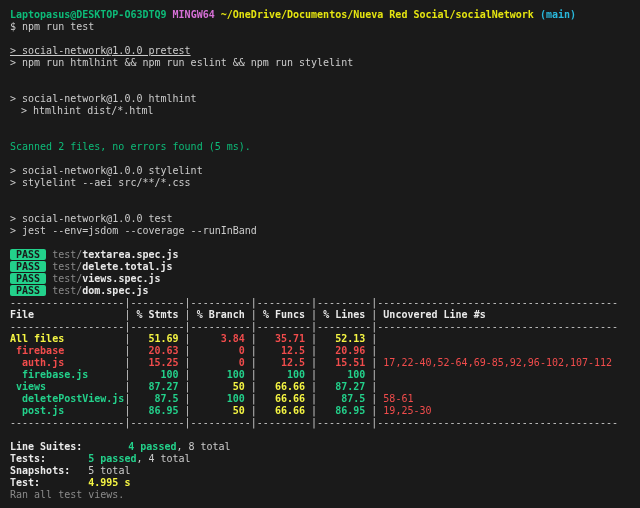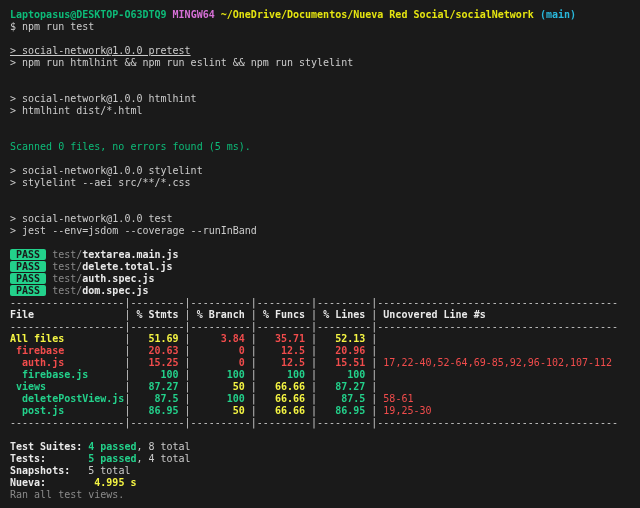--- a/index.html
+++ b/index.html
@@ -35,46 +35,46 @@
 
 <div class="terminal" id="terminal" style="color: rgb(204, 204, 204);">
     <div class="t-line"><span class="bold" style="color: rgb(13, 188, 121);">Laptopasus@DESKTOP-O63DTQ9</span><span style="color: rgb(204, 204, 204);"> </span><span class="bold" style="color: rgb(214, 112, 214);">MINGW64</span><span style="color: rgb(204, 204, 204);"> </span><span class="bold" style="color: rgb(229, 229, 16);">~/OneDrive/Documentos/Nueva Red Social/socialNetwork</span><span style="color: rgb(204, 204, 204);"> </span><span class="bold" style="color: rgb(41, 184, 219);">(main)</span></div>
     <div class="t-line"><span style="color: rgb(204, 204, 204);">$ npm run test</span></div>
     <div class="t-line">&nbsp;</div>
     <div class="t-line"><span style="color: rgb(204, 204, 204); text-decoration: underline;">&gt; social-network@1.0.0 pretest</span></div>
     <div class="t-line"><span style="color: rgb(204, 204, 204);">&gt; npm run htmlhint &amp;&amp; npm run eslint &amp;&amp; npm run stylelint</span></div>
     <div class="t-line">&nbsp;</div>
     <div class="t-line">&nbsp;</div>
     <div class="t-line"><span style="color: rgb(204, 204, 204);">&gt; social-network@1.0.0 htmlhint</span></div>
-    <div class="t-line"><span style="color: rgb(204, 204, 204);">&gt; htmlhint dist/*.html</span></div>
+    <div class="t-line"><span style="color: rgb(204, 204, 204); margin-left: 11px;">&gt; htmlhint dist/*.html</span></div>
     <div class="t-line">&nbsp;</div>
     <div class="t-line">&nbsp;</div>
-    <div class="t-line"><span style="color: rgb(13, 188, 121);">Scanned 0 files, no errors found (5 ms).</span></div>
+    <div class="t-line"><span style="color: rgb(13, 188, 121);">Scanned 2 files, no errors found (5 ms).</span></div>
     <div class="t-line">&nbsp;</div>
     <div class="t-line"><span style="color: rgb(204, 204, 204);">&gt; social-network@1.0.0 stylelint</span></div>
     <div class="t-line"><span style="color: rgb(204, 204, 204);">&gt; stylelint --aei src/**/*.css</span></div>
     <div class="t-line">&nbsp;</div>
     <div class="t-line">&nbsp;</div>
     <div class="t-line"><span style="color: rgb(204, 204, 204);">&gt; social-network@1.0.0 test</span></div>
     <div class="t-line"><span style="color: rgb(204, 204, 204);">&gt; jest --env=jsdom --coverage --runInBand</span></div>
     <div class="t-line">&nbsp;</div>
-    <div class="t-line"><span class="bold badge" style="color: rgb(26, 26, 26); background: rgb(35, 209, 139);"> PASS </span><span style="color: rgb(204, 204, 204);"> </span><span style="color: rgb(138, 138, 138);">test/</span><span class="bold" style="color: rgb(233, 233, 233);">textarea.main.js</span></div>
+    <div class="t-line"><span class="bold badge" style="color: rgb(26, 26, 26); background: rgb(35, 209, 139);"> PASS </span><span style="color: rgb(204, 204, 204);"> </span><span style="color: rgb(138, 138, 138);">test/</span><span class="bold" style="color: rgb(233, 233, 233);">textarea.spec.js</span></div>
     <div class="t-line"><span class="bold badge" style="color: rgb(26, 26, 26); background: rgb(35, 209, 139);"> PASS </span><span style="color: rgb(204, 204, 204);"> </span><span style="color: rgb(138, 138, 138);">test/</span><span class="bold" style="color: rgb(233, 233, 233);">delete.total.js</span></div>
-    <div class="t-line"><span class="bold badge" style="color: rgb(26, 26, 26); background: rgb(35, 209, 139);"> PASS </span><span style="color: rgb(204, 204, 204);"> </span><span style="color: rgb(138, 138, 138);">test/</span><span class="bold" style="color: rgb(233, 233, 233);">auth.spec.js</span></div>
+    <div class="t-line"><span class="bold badge" style="color: rgb(26, 26, 26); background: rgb(35, 209, 139);"> PASS </span><span style="color: rgb(204, 204, 204);"> </span><span style="color: rgb(138, 138, 138);">test/</span><span class="bold" style="color: rgb(233, 233, 233);">views.spec.js</span></div>
     <div class="t-line"><span class="bold badge" style="color: rgb(26, 26, 26); background: rgb(35, 209, 139);"> PASS </span><span style="color: rgb(204, 204, 204);"> </span><span style="color: rgb(138, 138, 138);">test/</span><span class="bold" style="color: rgb(233, 233, 233);">dom.spec.js</span></div>
     <div class="t-line"><span style="color: rgb(204, 204, 204);">-------------------|---------|----------|---------|---------|----------------------------------------</span></div>
     <div class="t-line"><span class="bold" style="color: rgb(233, 233, 233);">File               </span><span style="color: rgb(204, 204, 204);">|</span><span class="bold" style="color: rgb(233, 233, 233);"> % Stmts </span><span style="color: rgb(204, 204, 204);">|</span><span class="bold" style="color: rgb(233, 233, 233);"> % Branch </span><span style="color: rgb(204, 204, 204);">|</span><span class="bold" style="color: rgb(233, 233, 233);"> % Funcs </span><span style="color: rgb(204, 204, 204);">|</span><span class="bold" style="color: rgb(233, 233, 233);"> % Lines </span><span style="color: rgb(204, 204, 204);">|</span><span class="bold" style="color: rgb(233, 233, 233);"> Uncovered Line #s</span></div>
     <div class="t-line"><span style="color: rgb(204, 204, 204);">-------------------|---------|----------|---------|---------|----------------------------------------</span></div>
     <div class="t-line"><span class="bold" style="color: rgb(245, 245, 67);">All files          </span><span style="color: rgb(204, 204, 204);">|</span><span class="bold" style="color: rgb(245, 245, 67);">   51.69 </span><span style="color: rgb(204, 204, 204);">|</span><span class="bold" style="color: rgb(241, 76, 76);">     3.84 </span><span style="color: rgb(204, 204, 204);">|</span><span class="bold" style="color: rgb(241, 76, 76);">   35.71 </span><span style="color: rgb(204, 204, 204);">|</span><span class="bold" style="color: rgb(245, 245, 67);">   52.13 </span><span style="color: rgb(204, 204, 204);">|</span></div>
     <div class="t-line"><span class="bold" style="color: rgb(241, 76, 76);"> firebase          </span><span style="color: rgb(204, 204, 204);">|</span><span class="bold" style="color: rgb(241, 76, 76);">   20.63 </span><span style="color: rgb(204, 204, 204);">|</span><span class="bold" style="color: rgb(241, 76, 76);">        0 </span><span style="color: rgb(204, 204, 204);">|</span><span class="bold" style="color: rgb(241, 76, 76);">    12.5 </span><span style="color: rgb(204, 204, 204);">|</span><span class="bold" style="color: rgb(241, 76, 76);">   20.96 </span><span style="color: rgb(204, 204, 204);">|</span></div>
     <div class="t-line"><span class="bold" style="color: rgb(241, 76, 76);">  auth.js          </span><span style="color: rgb(204, 204, 204);">|</span><span class="bold" style="color: rgb(241, 76, 76);">   15.25 </span><span style="color: rgb(204, 204, 204);">|</span><span class="bold" style="color: rgb(241, 76, 76);">        0 </span><span style="color: rgb(204, 204, 204);">|</span><span class="bold" style="color: rgb(241, 76, 76);">    12.5 </span><span style="color: rgb(204, 204, 204);">|</span><span class="bold" style="color: rgb(241, 76, 76);">   15.51 </span><span style="color: rgb(204, 204, 204);">|</span><span style="color: rgb(241, 76, 76);"> 17,22-40,52-64,69-85,92,96-102,107-112</span></div>
     <div class="t-line"><span class="bold" style="color: rgb(35, 209, 139);">  firebase.js      </span><span style="color: rgb(204, 204, 204);">|</span><span class="bold" style="color: rgb(35, 209, 139);">     100 </span><span style="color: rgb(204, 204, 204);">|</span><span class="bold" style="color: rgb(35, 209, 139);">      100 </span><span style="color: rgb(204, 204, 204);">|</span><span class="bold" style="color: rgb(35, 209, 139);">     100 </span><span style="color: rgb(204, 204, 204);">|</span><span class="bold" style="color: rgb(35, 209, 139);">     100 </span><span style="color: rgb(204, 204, 204);">|</span></div>
     <div class="t-line"><span class="bold" style="color: rgb(35, 209, 139);"> views             </span><span style="color: rgb(204, 204, 204);">|</span><span class="bold" style="color: rgb(35, 209, 139);">   87.27 </span><span style="color: rgb(204, 204, 204);">|</span><span class="bold" style="color: rgb(245, 245, 67);">       50 </span><span style="color: rgb(204, 204, 204);">|</span><span class="bold" style="color: rgb(245, 245, 67);">   66.66 </span><span style="color: rgb(204, 204, 204);">|</span><span class="bold" style="color: rgb(35, 209, 139);">   87.27 </span><span style="color: rgb(204, 204, 204);">|</span></div>
     <div class="t-line"><span class="bold" style="color: rgb(35, 209, 139);">  deletePostView.js</span><span style="color: rgb(204, 204, 204);">|</span><span class="bold" style="color: rgb(35, 209, 139);">    87.5 </span><span style="color: rgb(204, 204, 204);">|</span><span class="bold" style="color: rgb(35, 209, 139);">      100 </span><span style="color: rgb(204, 204, 204);">|</span><span class="bold" style="color: rgb(245, 245, 67);">   66.66 </span><span style="color: rgb(204, 204, 204);">|</span><span class="bold" style="color: rgb(35, 209, 139);">    87.5 </span><span style="color: rgb(204, 204, 204);">|</span><span style="color: rgb(241, 76, 76);"> 58-61</span></div>
     <div class="t-line"><span class="bold" style="color: rgb(35, 209, 139);">  post.js          </span><span style="color: rgb(204, 204, 204);">|</span><span class="bold" style="color: rgb(35, 209, 139);">   86.95 </span><span style="color: rgb(204, 204, 204);">|</span><span class="bold" style="color: rgb(245, 245, 67);">       50 </span><span style="color: rgb(204, 204, 204);">|</span><span class="bold" style="color: rgb(245, 245, 67);">   66.66 </span><span style="color: rgb(204, 204, 204);">|</span><span class="bold" style="color: rgb(35, 209, 139);">   86.95 </span><span style="color: rgb(204, 204, 204);">|</span><span style="color: rgb(241, 76, 76);"> 19,25-30</span></div>
     <div class="t-line"><span style="color: rgb(204, 204, 204);">-------------------|---------|----------|---------|---------|----------------------------------------</span></div>
     <div class="t-line">&nbsp;</div>
-    <div class="t-line"><span class="bold" style="color: rgb(233, 233, 233);">Test Suites: </span><span class="bold" style="color: rgb(35, 209, 139);">4 passed</span><span style="color: rgb(204, 204, 204);">, 8 total</span></div>
+    <div class="t-line"><span class="bold" style="color: rgb(233, 233, 233);">Line Suites: </span><span class="bold" style="color: rgb(35, 209, 139); margin-left: 40px;">4 passed</span><span style="color: rgb(204, 204, 204);">, 8 total</span></div>
     <div class="t-line"><span class="bold" style="color: rgb(233, 233, 233); margin-top: 20px;">Tests:       </span><span class="bold" style="color: rgb(35, 209, 139);">5 passed</span><span style="color: rgb(204, 204, 204);">, 4 total</span></div>
     <div class="t-line"><span class="bold" style="color: rgb(233, 233, 233);">Snapshots:   </span><span style="color: rgb(204, 204, 204);">5 total</span></div>
-    <div class="t-line"><span class="bold" style="color: rgb(233, 233, 233);">Nueva:        </span><span class="bold" style="color: rgb(245, 245, 67);">4.995 s</span></div>
+    <div class="t-line"><span class="bold" style="color: rgb(233, 233, 233);">Test:        </span><span class="bold" style="color: rgb(245, 245, 67);">4.995 s</span></div>
     <div class="t-line"><span style="color: rgb(138, 138, 138);">Ran all test views.</span></div>
   </div>
 
 </body></html>

